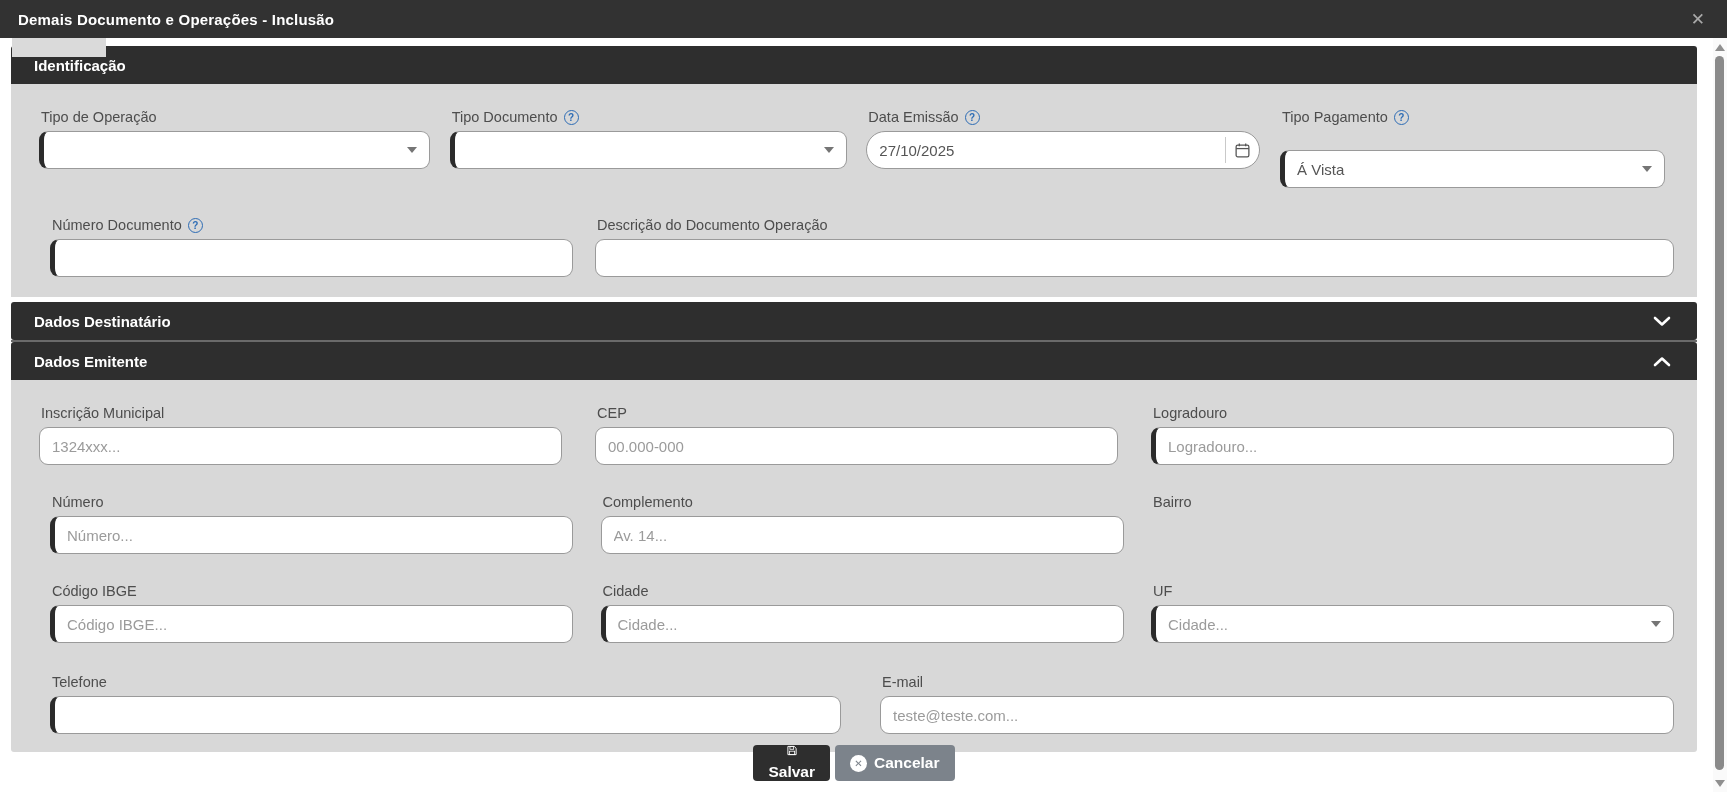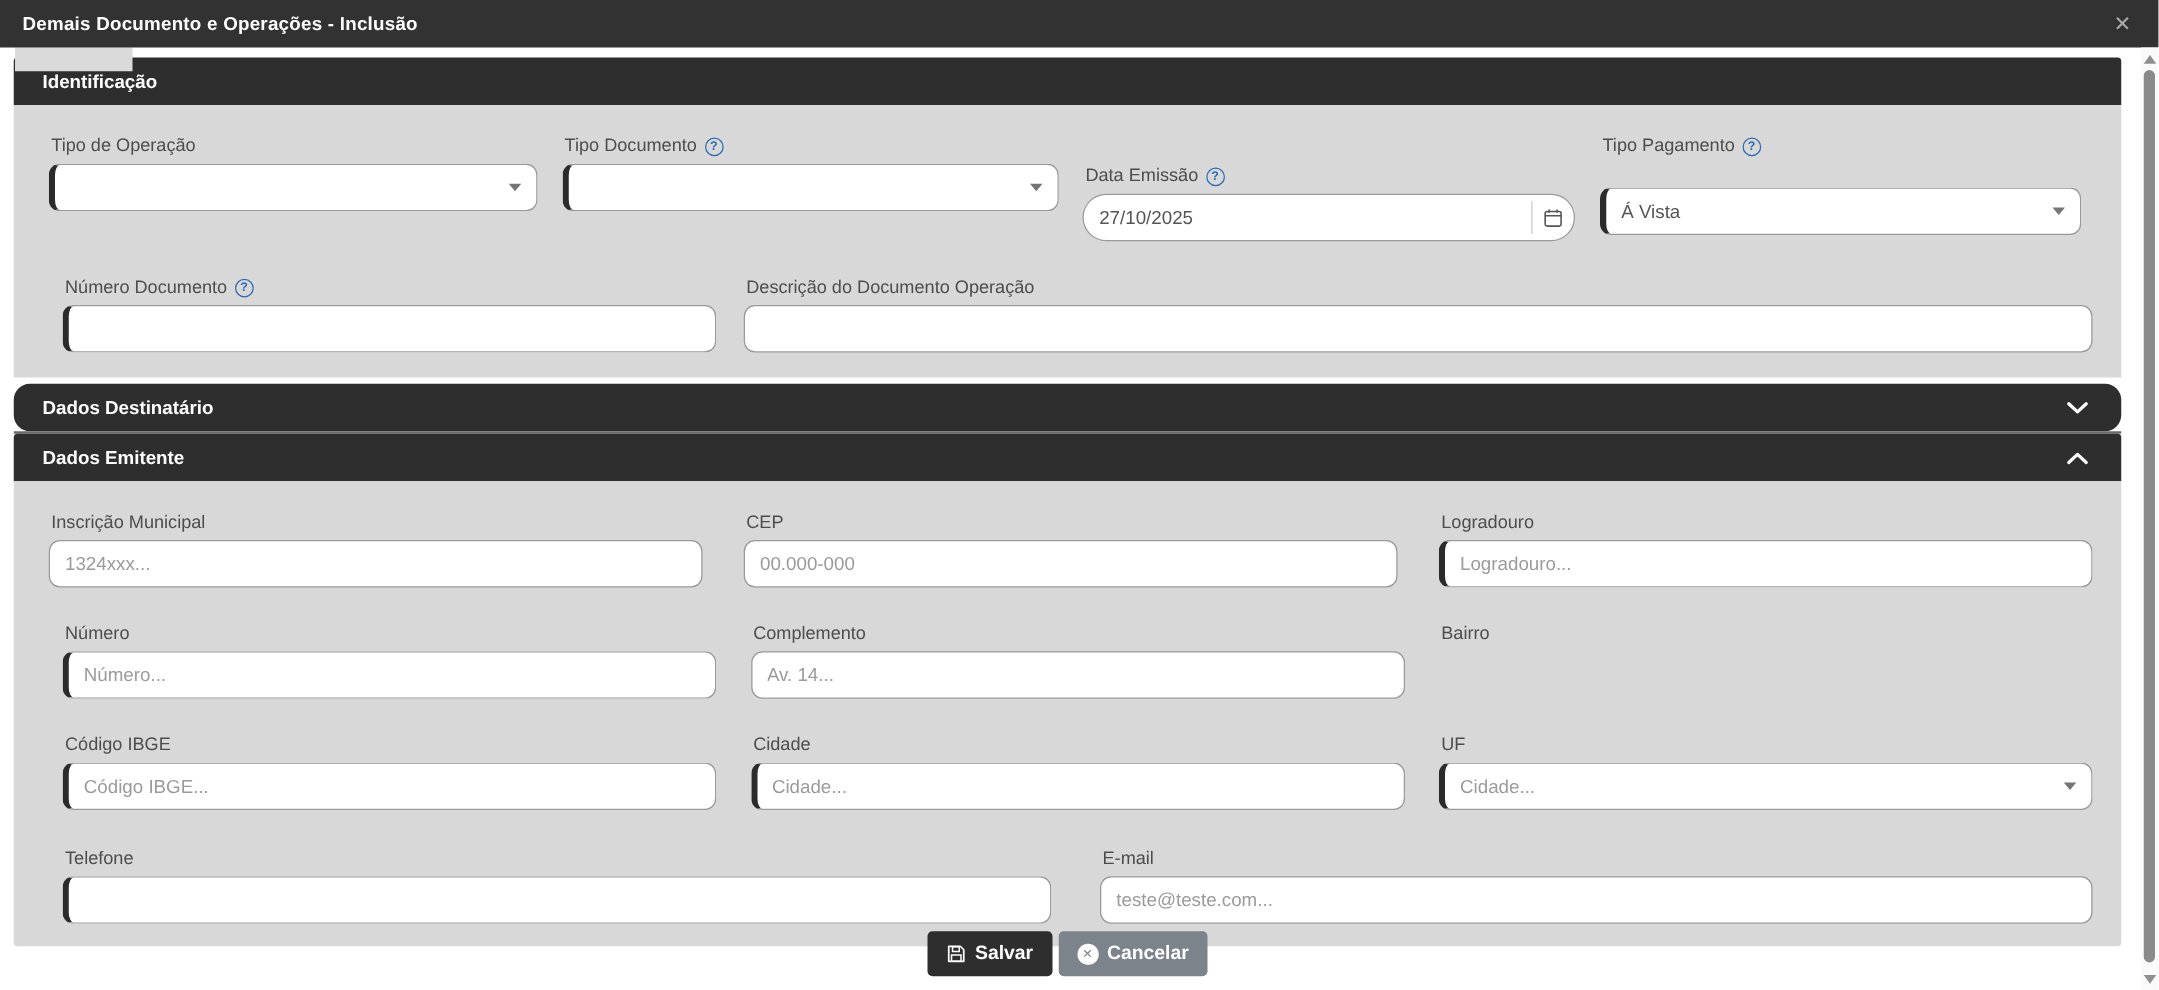--- a/index.html
+++ b/index.html
@@ -18,34 +18,34 @@
     display:flex;align-items:center;padding:0 22px 0 18px;z-index:6;}
   .titlebar .title{color:#fff;font-size:15px;font-weight:bold;letter-spacing:.2px;}
   .titlebar .close{margin-left:auto;color:#a9a9a9;font-size:17px;font-weight:bold;cursor:pointer;line-height:1;}
 
   .ghost-tab{position:absolute;left:12px;top:38px;width:94px;height:19px;background:#dadada;z-index:4;}
 
   
   .panel{position:absolute;left:11px;top:46px;width:1686px;z-index:3;}
   .section-bar{height:38px;background:var(--section-bg);display:flex;align-items:center;
     padding:0 26px 0 23px;border-radius:3px 3px 0 0;}
-  .section-bar.mid{border-radius:13px;}
+  .section-bar.mid{border-radius:3px;}
   .section-bar .section-title{color:#fff;font-size:15px;font-weight:bold;}
   .section-bar .chev{margin-left:auto;display:flex;align-items:center;}
   .bar-divider{height:2px;background:#6a6a6a;}
   .section-body{background:var(--body-bg);}
   .body-ident{padding:24px 0 20px 0;}
   .body-emit{padding:24px 0 18px 0;border-radius:0 0 3px 3px;}
 
   .frow{display:flex;justify-content:space-between;padding:0 23px 0 28px;}
   .frow.r1{padding:0 32px 0 28px;}
   .frow + .frow{margin-top:28px;padding-left:39px;}
   .frow.g30{margin-top:30px;gap:28px;}
   .field{display:flex;flex-direction:column;}
-  .w391{width:391px;} .w397{width:397px;} .w394{width:394px;margin-top:24px;} .w385{width:385px;gap:19px;}
+  .w391{width:391px;} .w397{width:397px;} .w394{width:394px;} .w385{width:385px;gap:19px;}
   .w523{width:523px;} .w1079{width:1079px;} .w791{width:791px;} .w794{width:794px;}
 
   .flabel{display:flex;align-items:center;gap:6px;font-size:14.5px;color:var(--label-color);
     margin:0 0 5px 2px;height:18px;}
   .help{width:15px;height:15px;border:1.5px solid var(--help-blue);border-radius:50%;color:var(--help-blue);
     font-size:10px;font-weight:bold;display:inline-flex;align-items:center;justify-content:center;cursor:pointer;}
 
   .ibox{height:38px;background:#fff;border:1px solid var(--input-border);border-radius:9px;
     display:flex;align-items:center;padding:0 12px;font-size:15px;color:var(--value-color);width:100%;}
   .ibox.req{border-left:5px solid var(--accent-border);}
@@ -58,21 +58,21 @@
   .datebox input{border:none;outline:none;flex:1;font-size:15px;color:var(--value-color);
     font-family:"Liberation Sans","DejaVu Sans",sans-serif;min-width:0;background:transparent;}
   .vsep{width:1px;height:26px;background:#c9c9c9;margin:0 8px 0 6px;}
 
   
   .actions{position:absolute;left:11px;top:745px;width:1686px;display:flex;justify-content:center;
     gap:5px;z-index:3;}
   .btn{height:36px;border:none;border-radius:4px;display:flex;align-items:center;gap:7px;
     padding:0 15px;color:#fff;font-size:15.5px;font-weight:bold;cursor:pointer;
     font-family:"Liberation Sans","DejaVu Sans",sans-serif;}
-  .btn-save{background:var(--save-bg);}
+  .btn-save{background:var(--save-bg);flex-direction:column;}
   .btn-cancel{background:var(--cancel-bg);}
   .cx{width:17px;height:17px;background:#fff;color:var(--cancel-bg);border-radius:50%;
     display:inline-flex;align-items:center;justify-content:center;font-size:10px;font-weight:bold;}
 
   
   .scrollbar{position:absolute;right:0;top:38px;width:14px;height:754px;background:#fafafa;z-index:7;}
   .sb-up{position:absolute;top:6px;left:2px;width:0;height:0;border-left:5px solid transparent;
     border-right:5px solid transparent;border-bottom:7px solid #8f8f8f;cursor:pointer;}
   .sb-down{position:absolute;bottom:5px;left:2px;width:0;height:0;border-left:5px solid transparent;
     border-right:5px solid transparent;border-top:7px solid #8f8f8f;cursor:pointer;}

